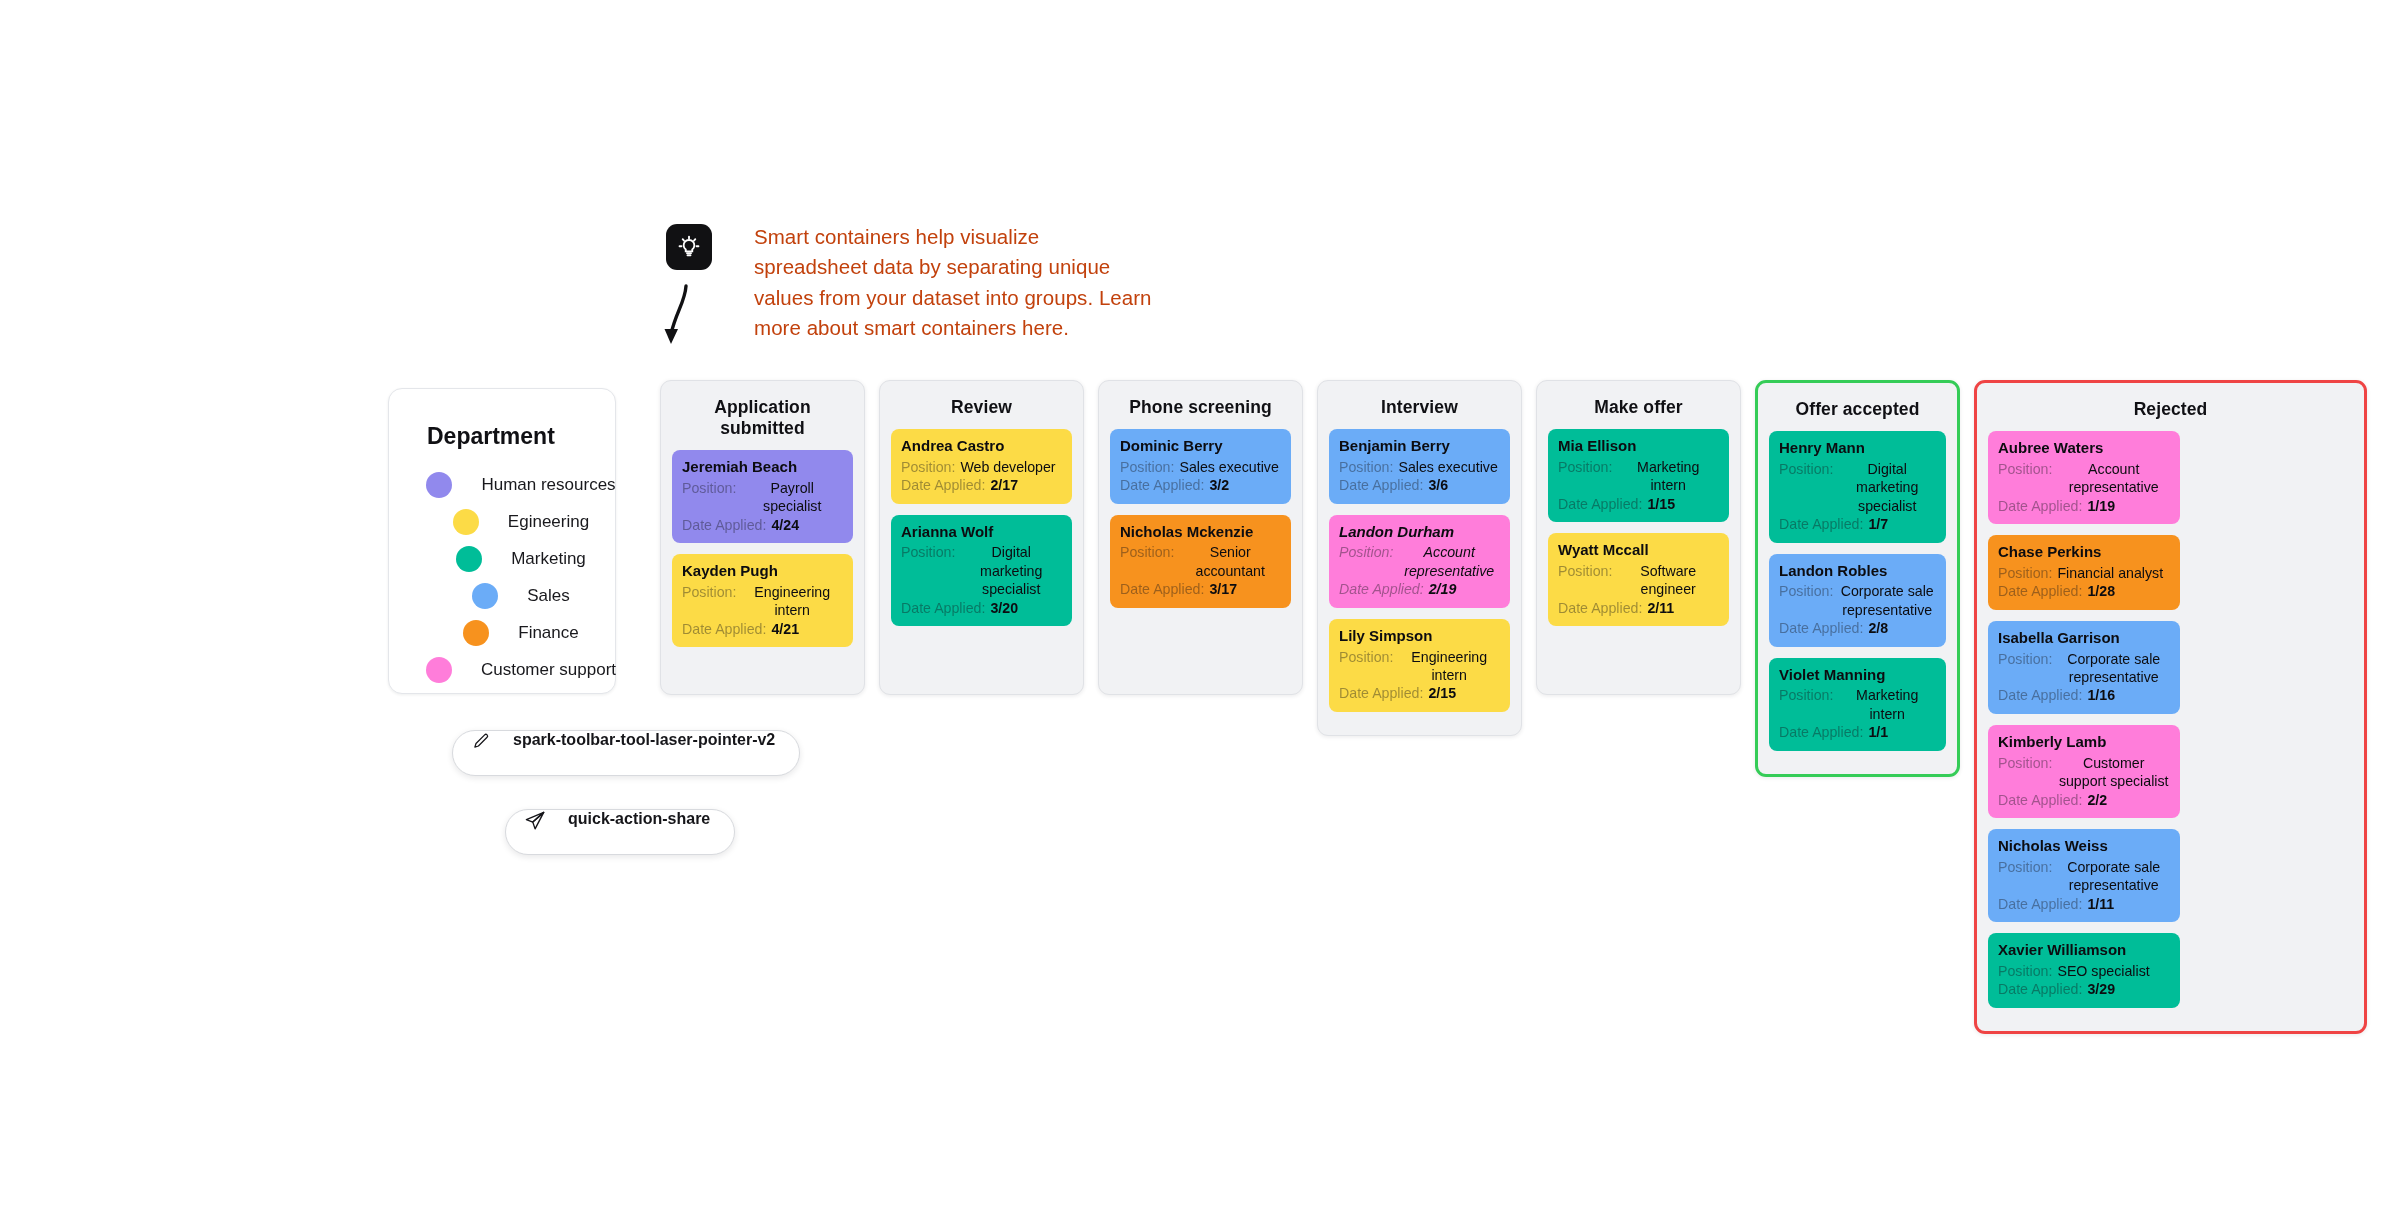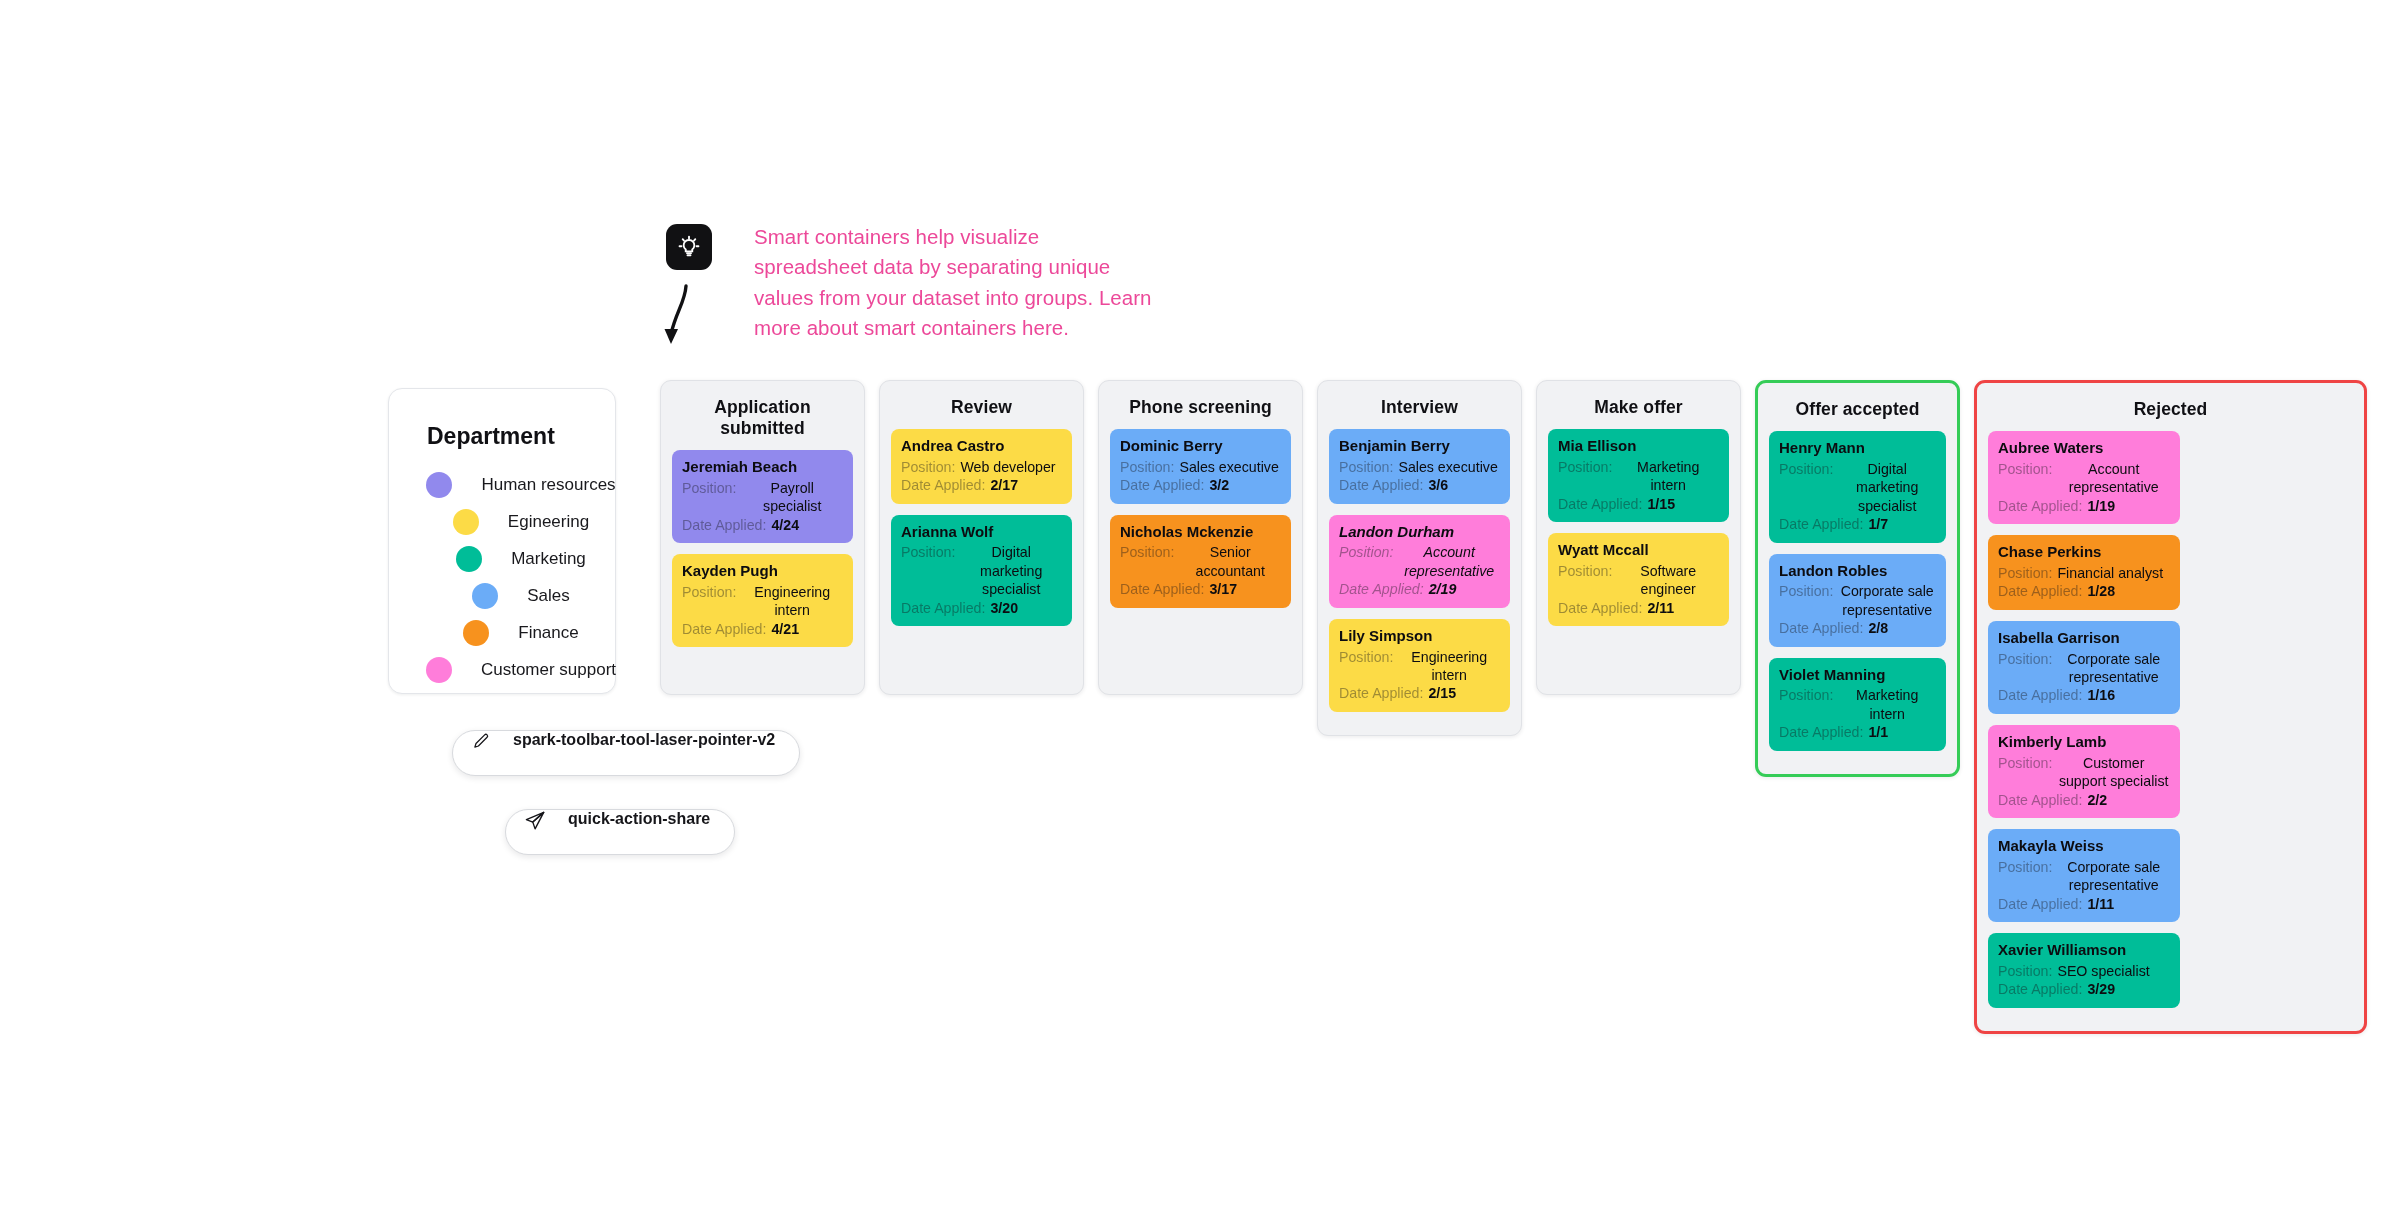--- a/index.html
+++ b/index.html
@@ -13,21 +13,21 @@
 
   
   #hint { position: absolute; left: 666px; top: 224px; display: flex; align-items: flex-start; }
   #hint-icon {
     width: 46px; height: 46px; border-radius: 11px;
     background: #111113; flex: 0 0 auto;
     display: flex; align-items: center; justify-content: center;
   }
   #hint-text {
     margin-left: 42px; margin-top: -2px;
-    font-size: 20.5px; line-height: 1.48; color: #ec4899;
+    font-size: 20.5px; line-height: 1.48; color: #c2410c;
     max-width: 400px; letter-spacing: 0.05px;
   }
   #hint-arrow { position: absolute; left: 658px; top: 282px; }
 
   
   #legend {
     position: absolute; left: 388px; top: 388px;
     width: 228px; height: 306px;
     background: #ffffff; border: 1px solid #e4e6ea;
     border-radius: 14px;
@@ -371,21 +371,21 @@
             <div class="card-row pos">
               <span class="lbl">Position:</span>
               <span class="val">Customer support specialist</span>
             </div>
             <div class="card-row date">
               <span class="lbl">Date Applied:</span>
               <span class="val">2/2</span>
             </div>
           </div>
           <div class="card" style="background: rgb(107, 172, 247);">
-            <div class="card-name">Makayla Weiss</div>
+            <div class="card-name">Nicholas Weiss</div>
             <div class="card-row pos">
               <span class="lbl">Position:</span>
               <span class="val">Corporate sale representative</span>
             </div>
             <div class="card-row date">
               <span class="lbl">Date Applied:</span>
               <span class="val">1/11</span>
             </div>
           </div>
           <div class="card" style="background: rgb(0, 189, 152);">

